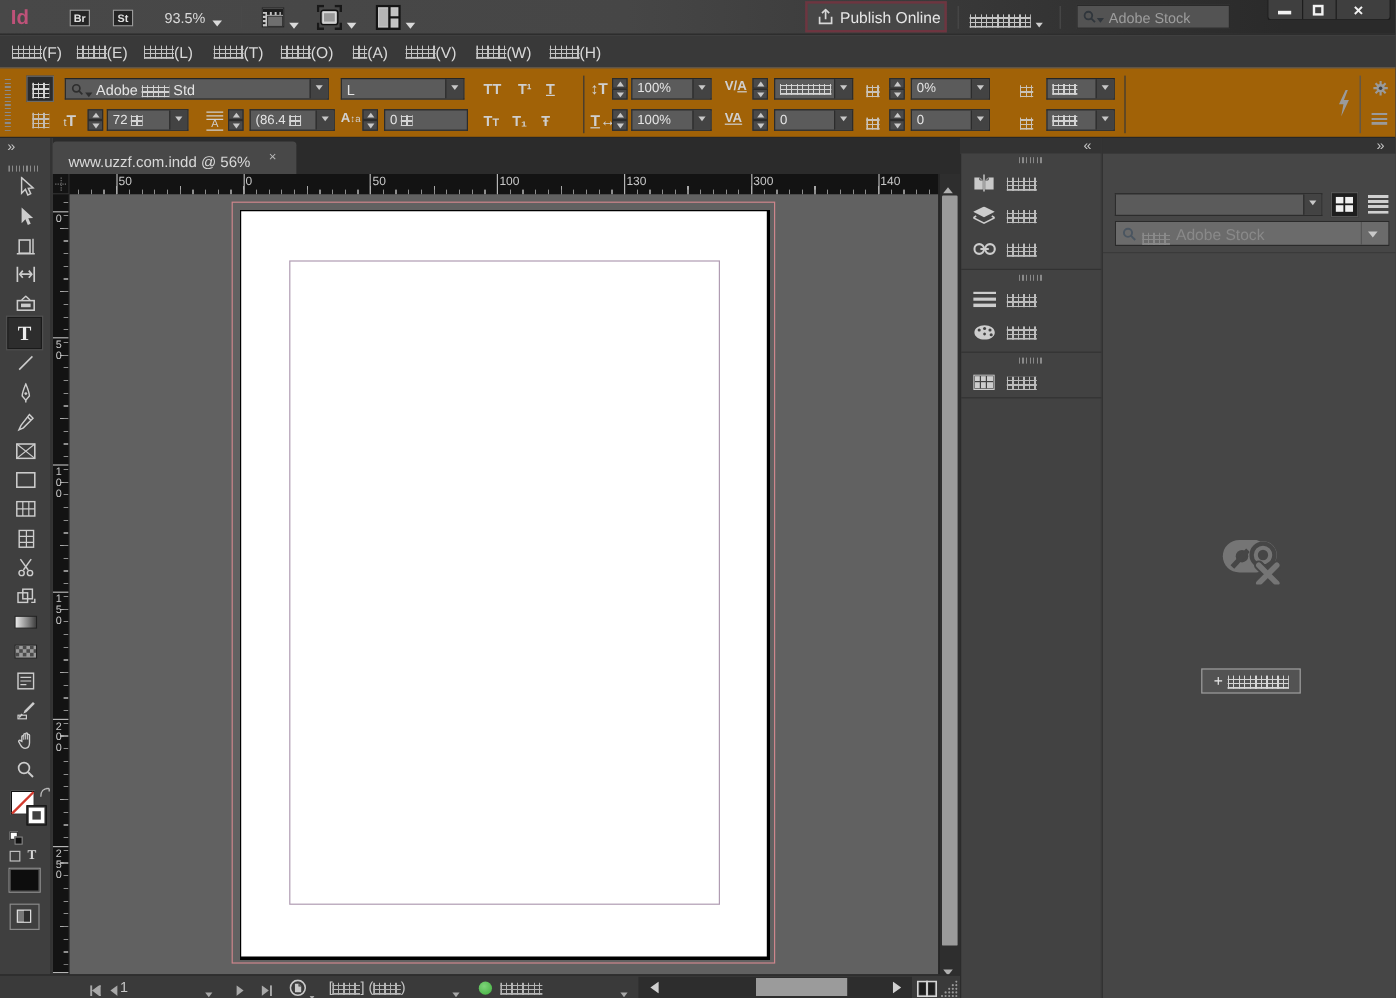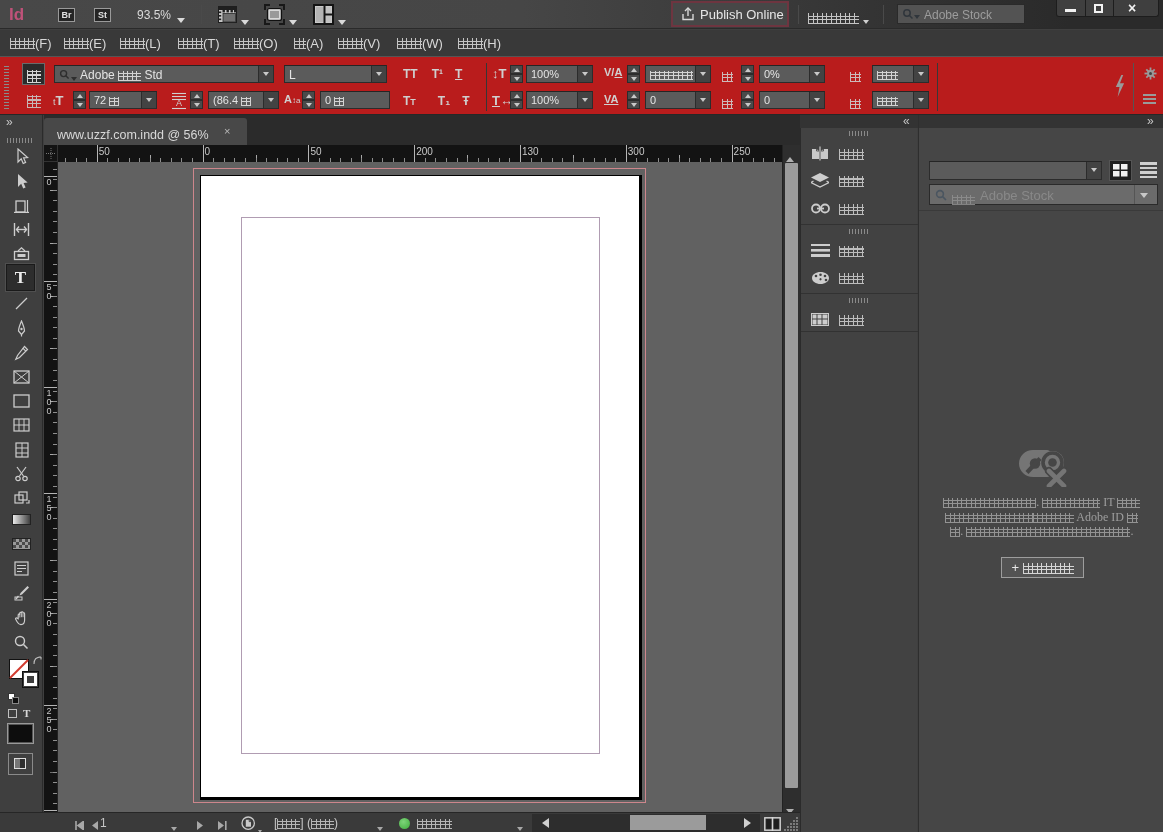--- a/index.html
+++ b/index.html
@@ -94,21 +94,21 @@
 <div class="ab" style="left:10px;top:5px"><i class="zh" style="width:25px;height:11px;vertical-align:-2px;"></i><span style="vertical-align:-1px">(F)</span></div>
 <div class="ab" style="left:64px;top:5px"><i class="zh" style="width:25px;height:11px;vertical-align:-2px;"></i><span style="vertical-align:-1px">(E)</span></div>
 <div class="ab" style="left:120px;top:5px"><i class="zh" style="width:25px;height:11px;vertical-align:-2px;"></i><span style="vertical-align:-1px">(L)</span></div>
 <div class="ab" style="left:178px;top:5px"><i class="zh" style="width:25px;height:11px;vertical-align:-2px;"></i><span style="vertical-align:-1px">(T)</span></div>
 <div class="ab" style="left:234px;top:5px"><i class="zh" style="width:25px;height:11px;vertical-align:-2px;"></i><span style="vertical-align:-1px">(O)</span></div>
 <div class="ab" style="left:294px;top:5px"><i class="zh" style="width:12px;height:11px;vertical-align:-2px;"></i><span style="vertical-align:-1px">(A)</span></div>
 <div class="ab" style="left:338px;top:5px"><i class="zh" style="width:25px;height:11px;vertical-align:-2px;"></i><span style="vertical-align:-1px">(V)</span></div>
 <div class="ab" style="left:397px;top:5px"><i class="zh" style="width:25px;height:11px;vertical-align:-2px;"></i><span style="vertical-align:-1px">(W)</span></div>
 <div class="ab" style="left:458px;top:5px"><i class="zh" style="width:25px;height:11px;vertical-align:-2px;"></i><span style="vertical-align:-1px">(H)</span></div>
 </div>
-<div class="ab" style="left:0;top:56px;width:1163px;height:59px;background:#b91c1c;border-top:1px solid #555;border-bottom:1px solid #272727">
+<div class="ab" style="left:0;top:56px;width:1163px;height:59px;background:#a16207;border-top:1px solid #555;border-bottom:1px solid #272727">
 <div class="vgrip" style="left:4px;top:8px;height:44px"></div>
 <div class="ab" style="left:22px;top:6px;width:23px;height:22px;background:#2b2b2b;border:1px solid #6a6a6a;color:#ededed;text-align:center;padding-top:3px"><i class="zh" style="width:14px;height:13px;vertical-align:-2px;"></i></div>
 <div class="ab" style="left:22px;top:32px;width:23px;height:22px;color:#c9c9c9;text-align:center;padding-top:3px"><i class="zh" style="width:14px;height:13px;vertical-align:-2px;"></i></div>
 <div class="combo" style="left:54px;top:8px;width:220px;height:18px;font-size:11px;color:#e4e4e4">
       <div class="fld" style="padding-left:4px"><svg width="12" height="12" viewBox="0 0 12 12" style="vertical-align:-2px">
           <circle cx="4.6" cy="4.6" r="3" fill="none" stroke="#2e2e2e" stroke-width="1.4"></circle>
           <line x1="6.8" y1="6.8" x2="9.6" y2="9.6" stroke="#2e2e2e" stroke-width="1.4"></line>
         </svg><i style="display:inline-block;width:0;height:0;border-left:3px solid transparent;border-right:3px solid transparent;border-top:4px solid #2e2e2e;vertical-align:-2px"></i> <span style="font-size:12px">Adobe <i class="zh" style="width:23px;height:10px;vertical-align:-2px;"></i> Std</span></div>
       <div class="arr"><i style="display:inline-block;width:0;height:0;border-left:3px solid transparent;border-right:3px solid transparent;border-top:4px solid #c8c8c8;vertical-align:middle"></i></div>
     </div>
@@ -208,21 +208,21 @@
 <div class="ab" style="left:284px;top:36px;color:#d0d0d0;font-size:11px"><b>A</b><span style="font-size:8px">↕a</span></div>
 <div class="spin" style="left:302px;top:34px;height:9px">
       <i style="position:absolute;left:3px;top:2px;display:inline-block;width:0;height:0;border-left:3px solid transparent;border-right:3px solid transparent;border-bottom:4px solid #c8c8c8;vertical-align:middle"></i>
     </div>
     <div class="spin" style="left:302px;top:43px;height:9px">
       <i style="position:absolute;left:3px;top:2px;display:inline-block;width:0;height:0;border-left:3px solid transparent;border-right:3px solid transparent;border-top:4px solid #c8c8c8;vertical-align:middle"></i>
     </div>
 <div class="combo" style="left:320px;top:34px;width:70px;height:18px;font-size:11px;color:#e4e4e4">
       <div class="fld" style="padding-left:4px">0 <i class="zh" style="width:10px;height:9px;vertical-align:-2px;"></i></div>
     </div>
-<div class="ab" style="left:403px;top:37px;width:80px;color:#cfcfcf;font-size:12px;font-weight:bold"><span>T</span><span style="font-size:9px">T</span><span style="margin-left:22px">T₁</span><span style="margin-left:12px">Ŧ</span></div>
+<div class="ab" style="left:403px;top:37px;width:80px;color:#cfcfcf;font-size:12px;font-weight:bold"><span>T</span><span style="font-size:9px">T</span><span style="margin-left:11px">T₁</span><span style="margin-left:12px">Ŧ</span></div>
 <div class="ab" style="left:492px;top:36px;color:#d0d0d0;font-size:13px;font-weight:bold"><u>T</u>↔</div>
 <div class="spin" style="left:510px;top:34px;height:9px">
       <i style="position:absolute;left:3px;top:2px;display:inline-block;width:0;height:0;border-left:3px solid transparent;border-right:3px solid transparent;border-bottom:4px solid #c8c8c8;vertical-align:middle"></i>
     </div>
     <div class="spin" style="left:510px;top:43px;height:9px">
       <i style="position:absolute;left:3px;top:2px;display:inline-block;width:0;height:0;border-left:3px solid transparent;border-right:3px solid transparent;border-top:4px solid #c8c8c8;vertical-align:middle"></i>
     </div>
 <div class="combo" style="left:526px;top:34px;width:67px;height:18px;font-size:11px;color:#e4e4e4">
       <div class="fld" style="padding-left:4px">100%</div>
       <div class="arr"><i style="display:inline-block;width:0;height:0;border-left:3px solid transparent;border-right:3px solid transparent;border-top:4px solid #c8c8c8;vertical-align:middle"></i></div>
@@ -413,27 +413,27 @@
 <div class="ab" style="left:58px;top:145px;width:724px;height:17px;background:#131313;overflow:hidden;
 background-image:repeating-linear-gradient(90deg,#8e8e8e 0 1px,transparent 1px 10.58px),repeating-linear-gradient(90deg,#a8a8a8 0 1px,transparent 1px 52.9px);
 background-size:100% 4px,100% 7px;background-repeat:no-repeat;background-position:-3.5200000000000067px bottom,-14.100000000000001px bottom">
 <div class="ab" style="left:38.8px;top:0;width:1px;height:17px;background:#b5b5b5"></div>
 <div class="ab" style="left:40.8px;top:1px;font-size:10px;color:#c8c8c8">50</div>
 <div class="ab" style="left:144.6px;top:0;width:1px;height:17px;background:#b5b5b5"></div>
 <div class="ab" style="left:146.6px;top:1px;font-size:10px;color:#c8c8c8">0</div>
 <div class="ab" style="left:250.4px;top:0;width:1px;height:17px;background:#b5b5b5"></div>
 <div class="ab" style="left:252.4px;top:1px;font-size:10px;color:#c8c8c8">50</div>
 <div class="ab" style="left:356.2px;top:0;width:1px;height:17px;background:#b5b5b5"></div>
-<div class="ab" style="left:358.2px;top:1px;font-size:10px;color:#c8c8c8">200</div>
+<div class="ab" style="left:358.2px;top:1px;font-size:10px;color:#c8c8c8">100</div>
 <div class="ab" style="left:462.0px;top:0;width:1px;height:17px;background:#b5b5b5"></div>
 <div class="ab" style="left:464.0px;top:1px;font-size:10px;color:#c8c8c8">130</div>
 <div class="ab" style="left:567.8px;top:0;width:1px;height:17px;background:#b5b5b5"></div>
 <div class="ab" style="left:569.8px;top:1px;font-size:10px;color:#c8c8c8">300</div>
 <div class="ab" style="left:673.6px;top:0;width:1px;height:17px;background:#b5b5b5"></div>
-<div class="ab" style="left:675.6px;top:1px;font-size:10px;color:#c8c8c8">250</div>
+<div class="ab" style="left:675.6px;top:1px;font-size:10px;color:#c8c8c8">140</div>
 </div>
 <div class="ab" style="left:44px;top:162px;width:14px;height:650px;background:#131313;overflow:hidden;border-right:1px solid #222;
 background-image:repeating-linear-gradient(0deg,#8e8e8e 0 1px,transparent 1px 10.58px),repeating-linear-gradient(0deg,#a8a8a8 0 1px,transparent 1px 52.9px);
 background-size:4px 100%,7px 100%;background-repeat:no-repeat;background-position:right -7.66px,right -39.4px">
 <div class="ab" style="left:0;top:13.5px;width:14px;height:1px;background:#b5b5b5"></div>
 <div class="ab" style="left:1px;top:15.5px;font-size:9px;line-height:9px;color:#c8c8c8;width:8px;text-align:center">0</div>
 <div class="ab" style="left:0;top:119.3px;width:14px;height:1px;background:#b5b5b5"></div>
 <div class="ab" style="left:1px;top:121.3px;font-size:9px;line-height:9px;color:#c8c8c8;width:8px;text-align:center">5<br>0</div>
 <div class="ab" style="left:0;top:225.1px;width:14px;height:1px;background:#b5b5b5"></div>
 <div class="ab" style="left:1px;top:227.1px;font-size:9px;line-height:9px;color:#c8c8c8;width:8px;text-align:center">1<br>0<br>0</div>
@@ -575,25 +575,20 @@
 <g stroke="#464646" stroke-width="8" stroke-linecap="round">
           <path d="M32 23 L47 38"></path>
           <path d="M47 23 L32 38"></path>
         </g>
 <g stroke="#757575" stroke-width="4.6" stroke-linecap="round">
           <path d="M32 23 L47 38"></path>
           <path d="M47 23 L32 38"></path>
         </g>
 </g>
     </svg>
-<div class="ab" style="left:0;top:380px;width:245px;text-align:center;color:#9e9e9e;font-size:12px;line-height:14.6px;font-family:'Liberation Serif',serif">
-<div><i class="zh" style="width:93.4px;height:9.8px;vertical-align:-2px;"></i>. <i class="zh" style="width:58.0px;height:9.8px;vertical-align:-2px;"></i> IT <i class="zh" style="width:22.6px;height:9.8px;vertical-align:-2px;"></i></div>
-<div><i class="zh" style="width:128.8px;height:9.8px;vertical-align:-2px;"></i> Adobe ID <i class="zh" style="width:10.8px;height:9.8px;vertical-align:-2px;"></i></div>
-<div><i class="zh" style="width:10.8px;height:9.8px;vertical-align:-2px;"></i>. <i class="zh" style="width:164.20000000000002px;height:9.8px;vertical-align:-2px;"></i>.</div>
-</div>
 <div class="ab" style="left:82px;top:442px;width:83px;height:21px;border:1px solid #9d9d9d;background:#535353;color:#e8e8e8;text-align:center;font-size:13px;padding-top:2px">+ <i class="zh" style="width:51px;height:11px;vertical-align:-2px;"></i></div>
 </div>
 <div class="ab" style="left:0;top:812px;width:800px;height:20px;background:#3a3a3a;border-top:1px solid #262626;color:#c6c6c6;font-size:12px">
 <span class="ab" style="left:74px;top:5px"><svg width="10" height="9" viewBox="0 0 10 9">
         <path d="M2 0 V9 M10 0 L4 4.5 L10 9" fill="#a8a8a8" stroke="#a8a8a8" stroke-width="1.6"></path>
       </svg></span>
 <span class="ab" style="left:91px;top:5px"><svg width="7" height="9" viewBox="0 0 7 9">
         <path d="M7 0 L1 4.5 L7 9 Z" fill="#a8a8a8"></path>
       </svg></span>
 <span class="ab" style="left:100px;top:3px">1</span>

